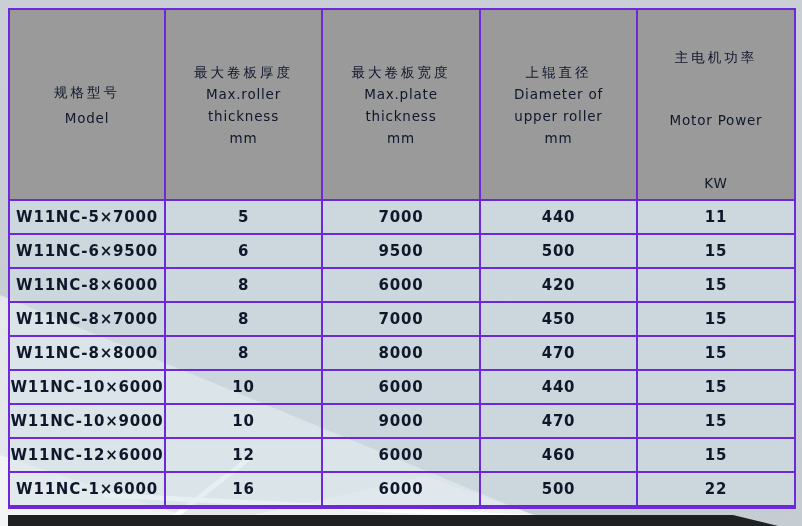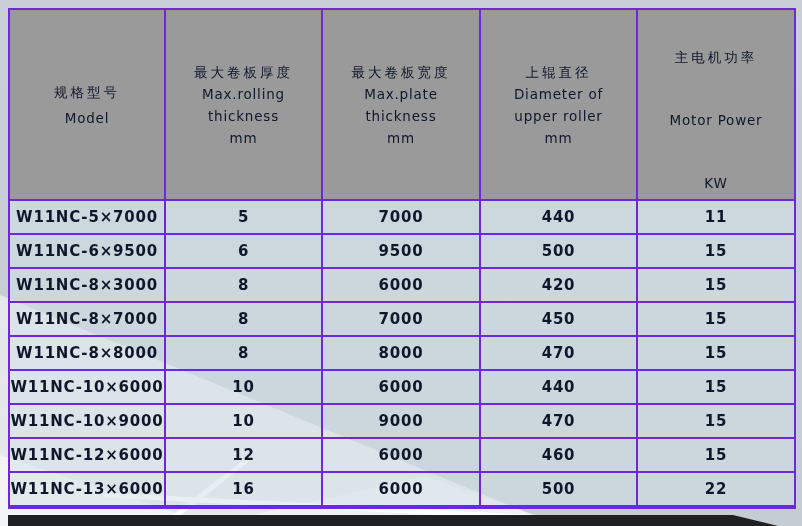--- a/index.html
+++ b/index.html
@@ -62,21 +62,21 @@
       <col class="c5">
   </colgroup>
   <thead>
       <tr>
         <th class="lh2">
           <span class="hline cn">规格型号</span>
           <span class="hline">Model</span>
         </th>
         <th class="lh4">
           <span class="hline cn">最大卷板厚度</span>
-          <span class="hline">Max.rolling</span>
+          <span class="hline">Max.roller</span>
           <span class="hline">thickness</span>
           <span class="hline">mm</span>
         </th>
         <th class="lh4">
           <span class="hline cn">最大卷板宽度</span>
           <span class="hline">Max.plate</span>
           <span class="hline">thickness</span>
           <span class="hline">mm</span>
         </th>
         <th class="lh4">
@@ -101,21 +101,21 @@
         <td>11</td>
       </tr>
       <tr>
         <td>W11NC-6×9500</td>
         <td>6</td>
         <td>9500</td>
         <td>500</td>
         <td>15</td>
       </tr>
       <tr>
-        <td>W11NC-8×3000</td>
+        <td>W11NC-8×6000</td>
         <td>8</td>
         <td>6000</td>
         <td>420</td>
         <td>15</td>
       </tr>
       <tr>
         <td>W11NC-8×7000</td>
         <td>8</td>
         <td>7000</td>
         <td>450</td>
@@ -143,20 +143,20 @@
         <td>15</td>
       </tr>
       <tr>
         <td>W11NC-12×6000</td>
         <td>12</td>
         <td>6000</td>
         <td>460</td>
         <td>15</td>
       </tr>
       <tr>
-        <td>W11NC-13×6000</td>
+        <td>W11NC-1×6000</td>
         <td>16</td>
         <td>6000</td>
         <td>500</td>
         <td>22</td>
       </tr>
     </tbody>
 </table>
 
 </body></html>

